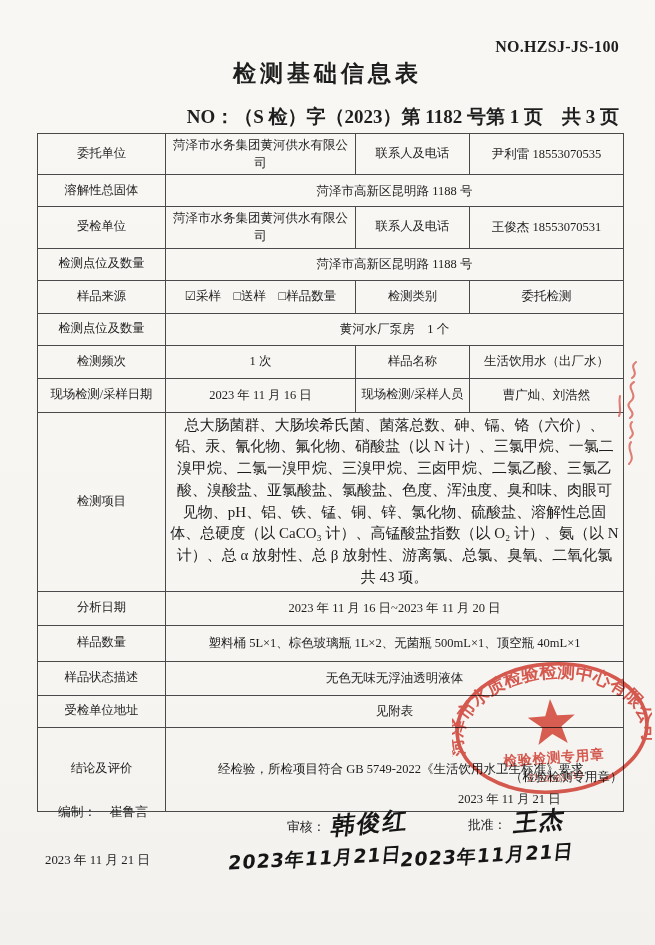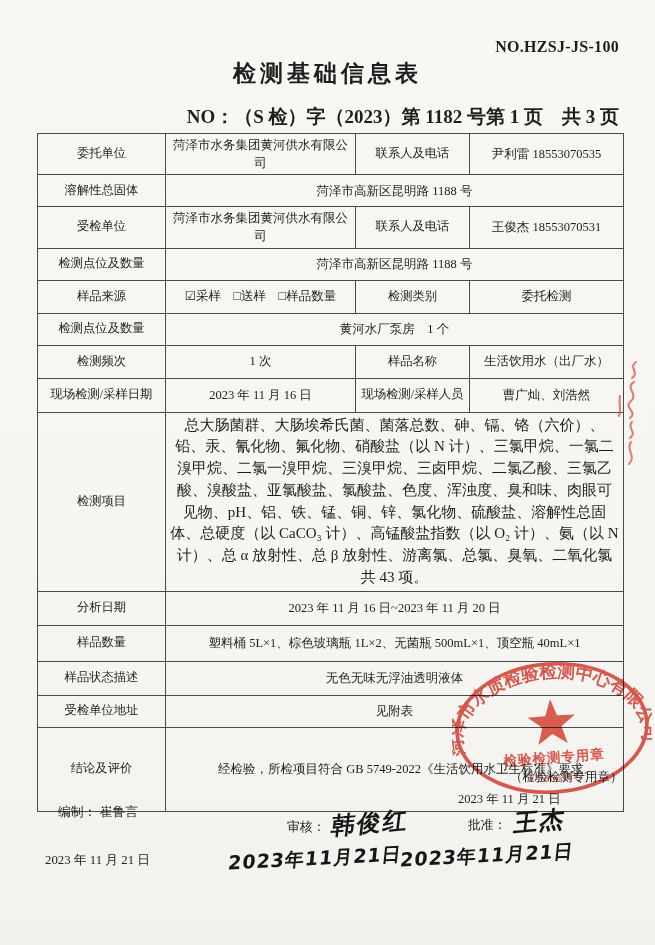--- a/index.html
+++ b/index.html
@@ -167,21 +167,21 @@
         <div class="concl-main">经检验，所检项目符合 GB 5749-2022《生活饮用水卫生标准》要求。</div>
         <div class="concl-note">（检验检测专用章）</div>
         <div class="concl-date">2023 年 11 月 21 日</div>
       </td>
     </tr>
   </tbody>
     </table>
 
   <div class="foot" style="left:58px;top:804px;">
     <span>编制：</span>
-    <span style="margin-left:0">崔鲁言</span>
+    <span style="margin-left:10px">崔鲁言</span>
   </div>
   <div class="foot" style="left:287px;top:807px;">
     <span>审核：</span>
     <span class="hand sig" style="margin-left:2px">韩俊红</span>
   </div>
   <div class="foot" style="left:468px;top:805px;">
     <span>批准：</span>
     <span class="hand sig" style="margin-left:4px">王杰</span>
   </div>
 

